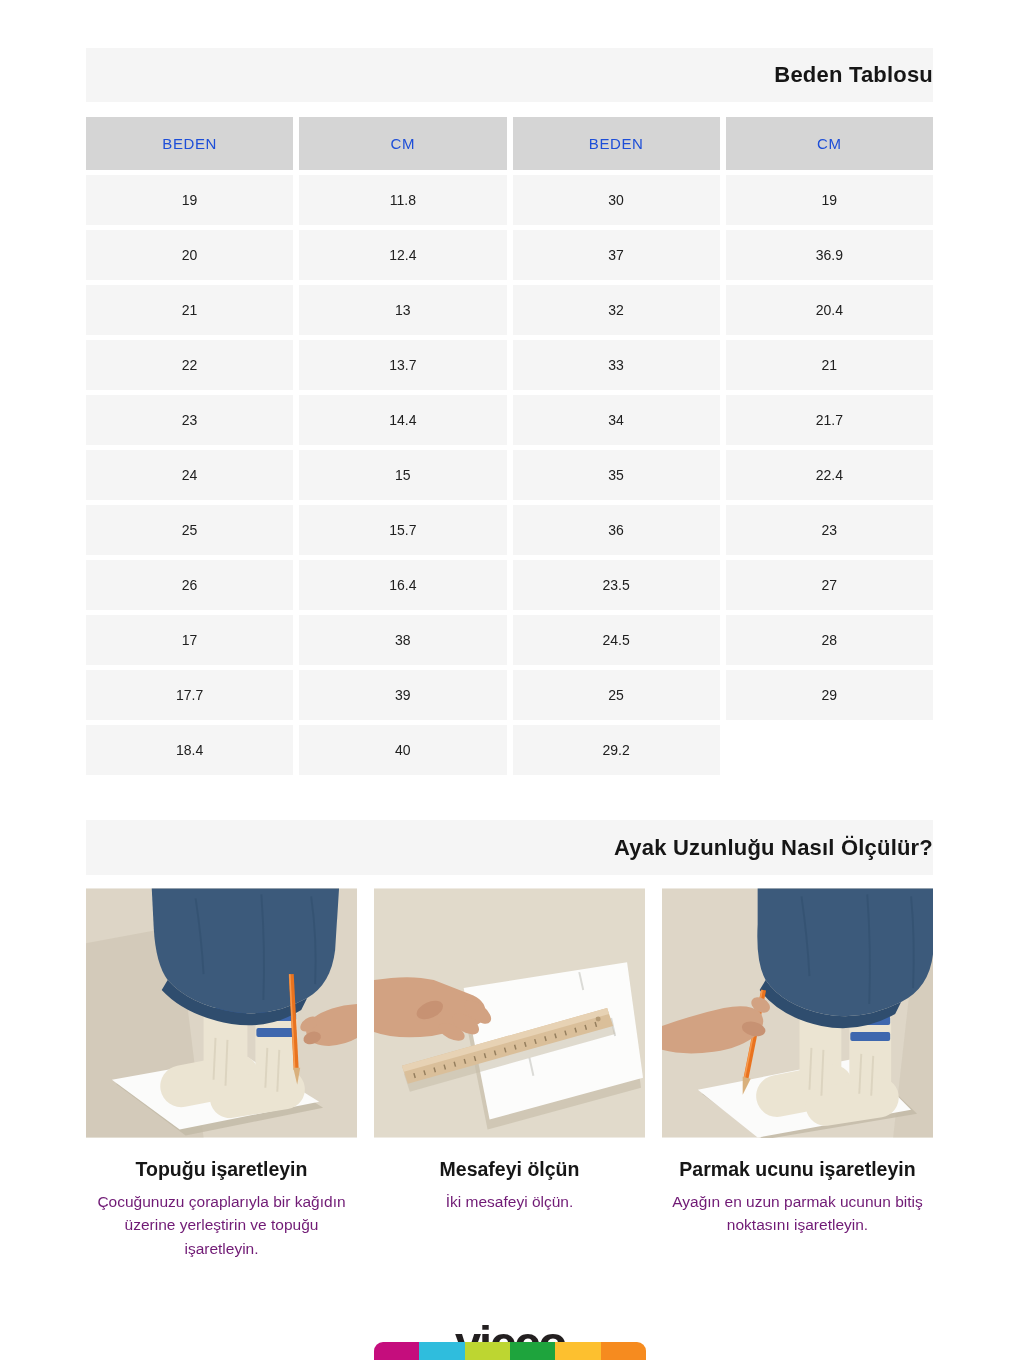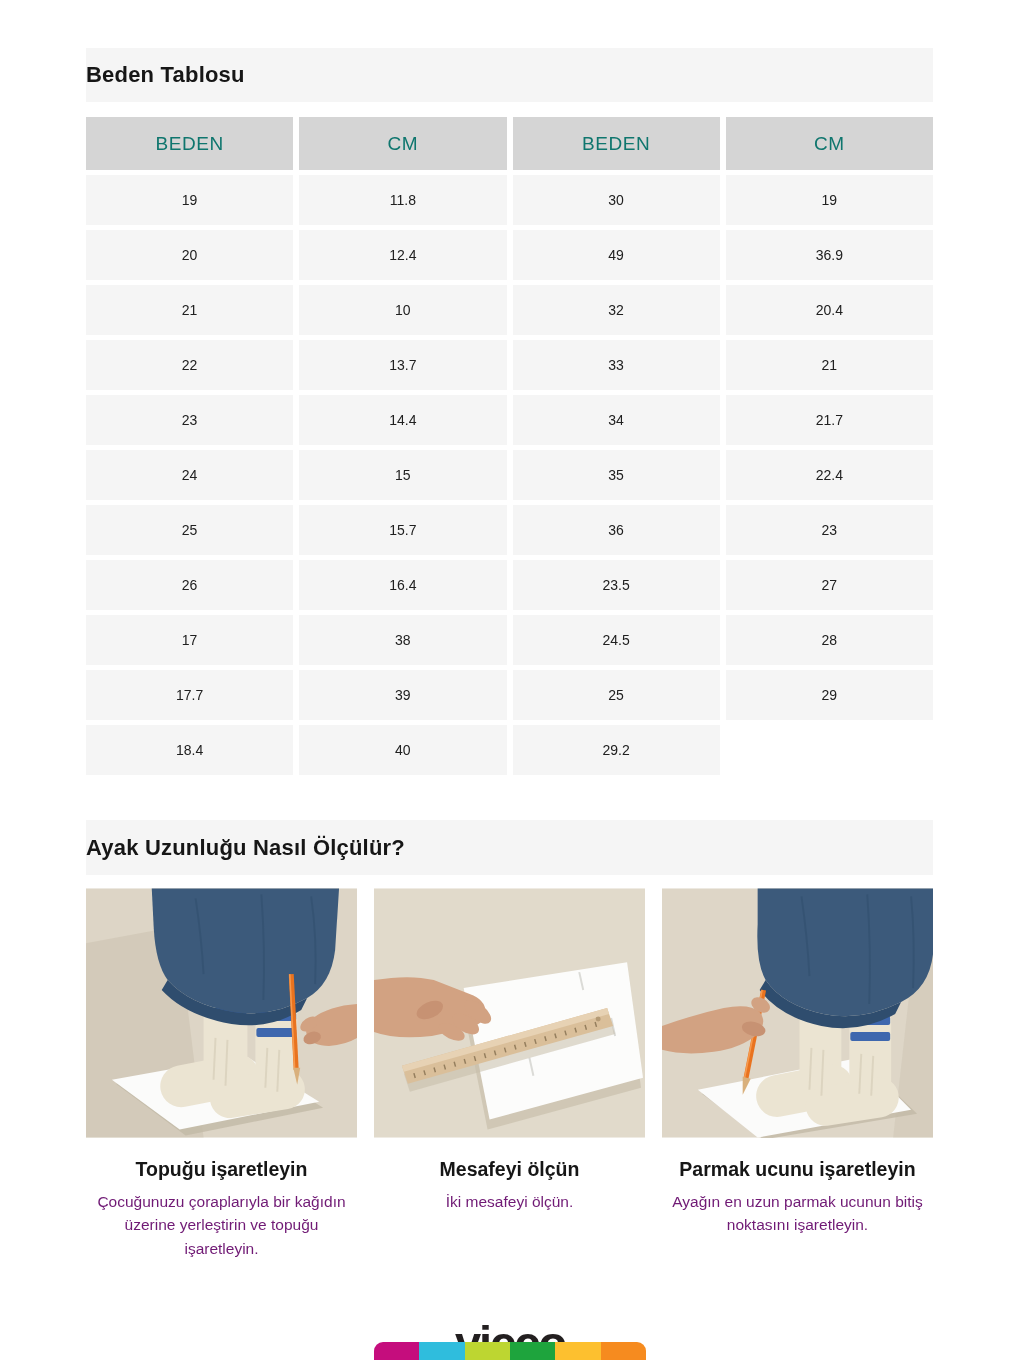--- a/index.html
+++ b/index.html
@@ -9,36 +9,36 @@
     background: #ffffff;
     overflow: hidden;
     font-family: "Liberation Sans", "DejaVu Sans", sans-serif;
     color: #1c1c1c;
   }
   .content { position: absolute; left: 86px; top: 0; width: 847px; }
 
   .bar-heading {
     background: #f5f5f5;
     height: 54px;
-    display: flex; align-items: center; justify-content: flex-start;
+    display: flex; align-items: center; justify-content: flex-end;
     font-weight: bold; font-size: 22px; letter-spacing: .2px;
     color: #161616;
   }
   .title-bar { margin-top: 48px; }
 
   .size-table {
     margin-top: 15px;
     display: grid;
     grid-template-columns: repeat(4, 1fr);
     column-gap: 6px; row-gap: 5px;
   }
   .th {
     background: #d5d5d5; height: 53px;
     display: flex; align-items: center; justify-content: center;
-    font-size: 19px; letter-spacing: .6px; color: #0f766e;
+    font-size: 15px; letter-spacing: .6px; color: #1d4ed8;
   }
   .td {
     background: #f5f5f5; height: 50px;
     display: flex; align-items: center; justify-content: center;
     font-size: 14px; color: #202020;
   }
 
   .howto-bar { margin-top: 45px; height: 55px; }
 
   .steps {
@@ -81,24 +81,24 @@
       <div class="th">BEDEN</div>
       <div class="th">CM</div>
       <div class="th">BEDEN</div>
       <div class="th">CM</div>
     <div class="td">19</div>
         <div class="td">11.8</div>
         <div class="td">30</div>
         <div class="td">19</div>
         <div class="td">20</div>
         <div class="td">12.4</div>
-        <div class="td">49</div>
+        <div class="td">37</div>
         <div class="td">36.9</div>
         <div class="td">21</div>
-        <div class="td">10</div>
+        <div class="td">13</div>
         <div class="td">32</div>
         <div class="td">20.4</div>
         <div class="td">22</div>
         <div class="td">13.7</div>
         <div class="td">33</div>
         <div class="td">21</div>
         <div class="td">23</div>
         <div class="td">14.4</div>
         <div class="td">34</div>
         <div class="td">21.7</div>

